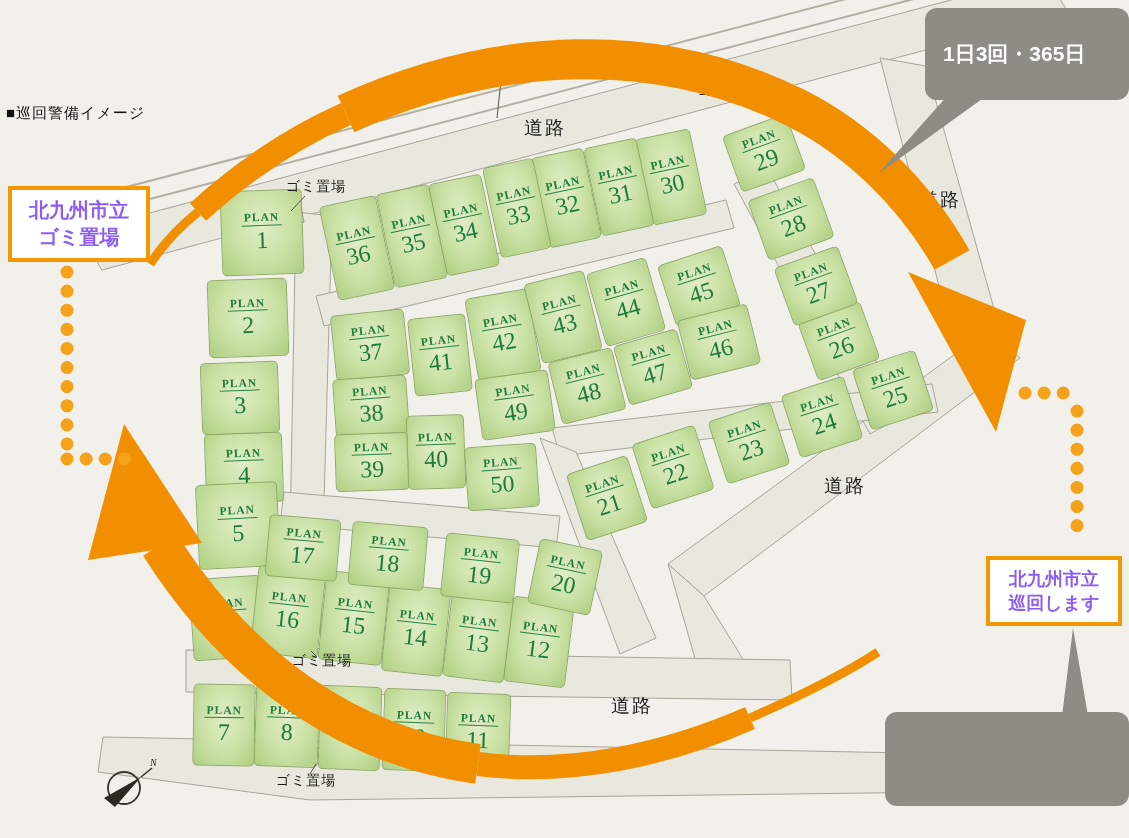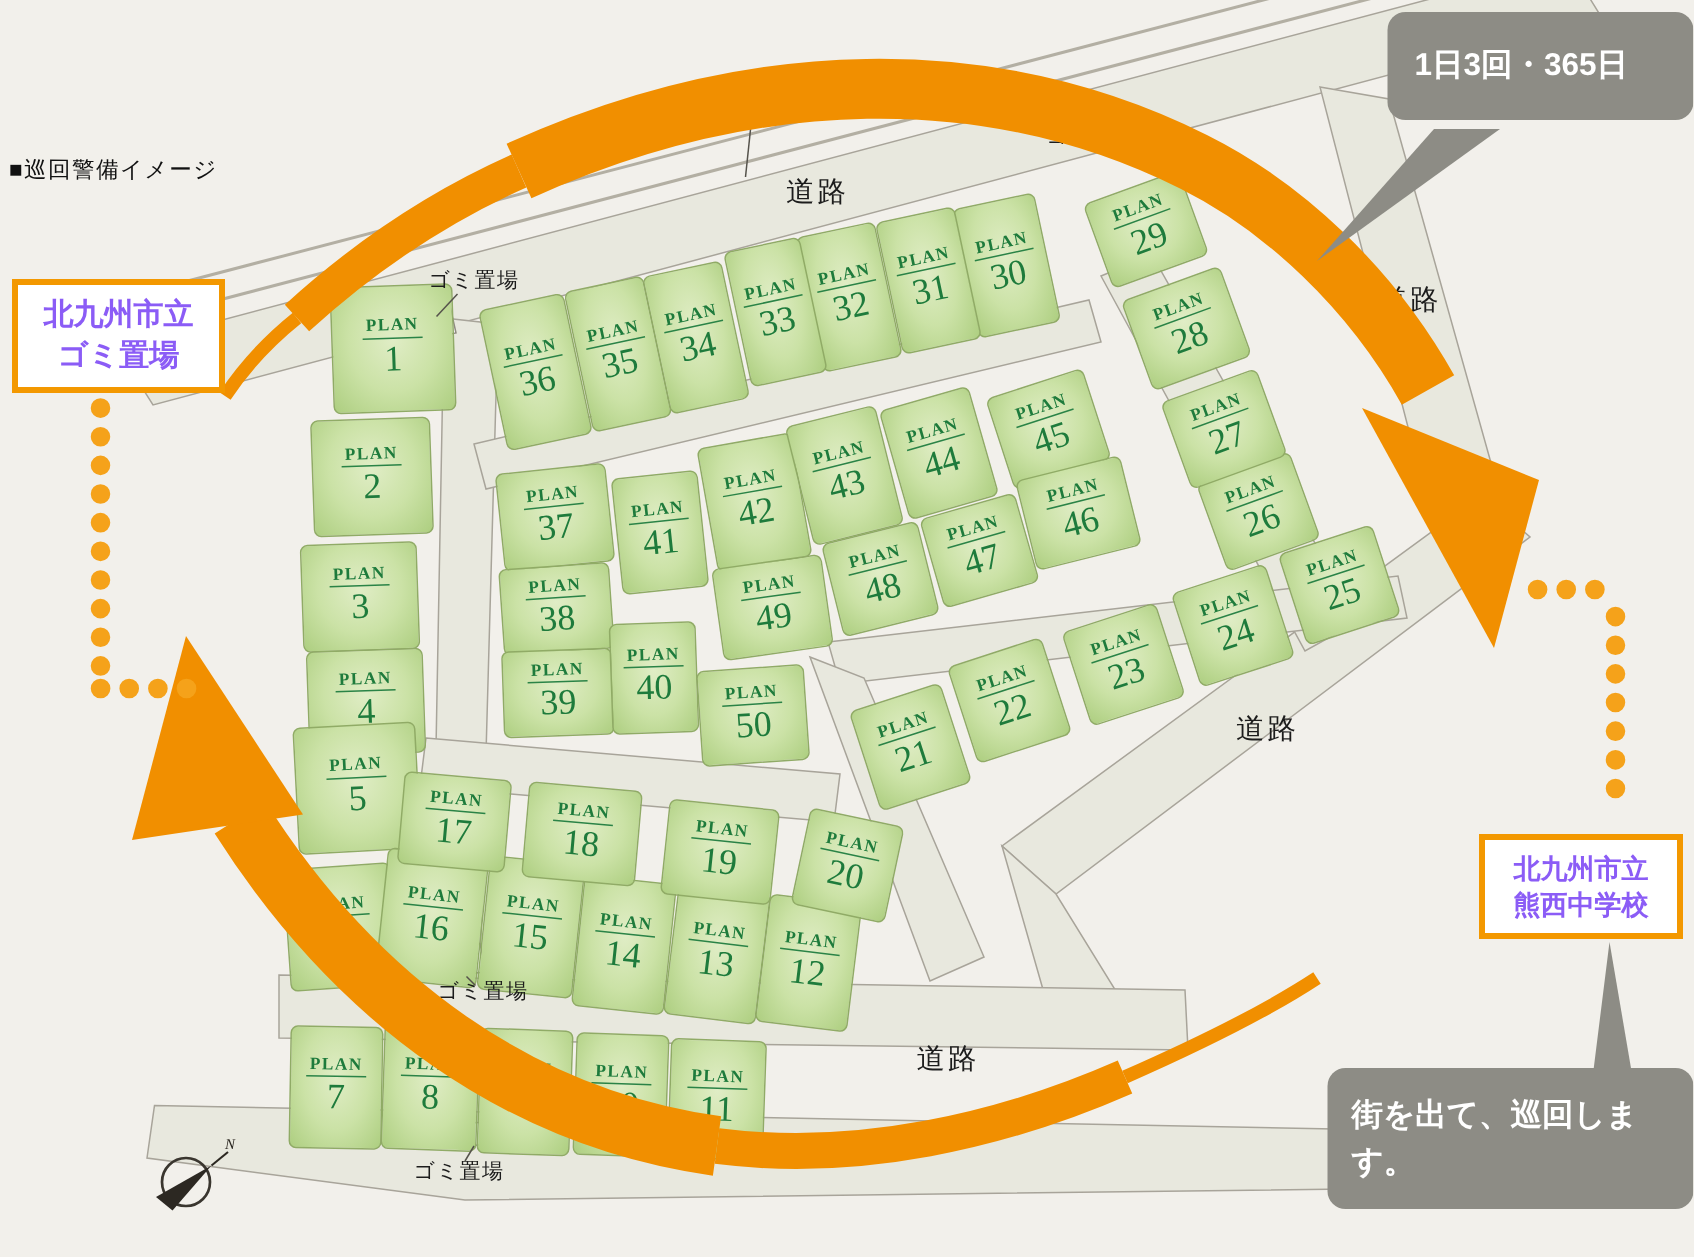--- a/index.html
+++ b/index.html
@@ -32,21 +32,21 @@
   .school-box span{color:#8b5cf6;font-weight:700;line-height:1.35;display:block;}
   .school-left{left:8px;top:186px;width:142px;height:76px;}
   .school-left span{font-size:20px;}
   .school-right{left:986px;top:556px;width:136px;height:70px;}
   .school-right span{font-size:18px;}
 
   
   .bubble{position:absolute;background:#8d8c85;border-radius:12px;color:#fff;font-weight:700;
        display:flex;flex-direction:column;justify-content:center;box-sizing:border-box;}
   .bubble span{display:block;line-height:1.5;}
-  .bubble-top{left:925px;top:8px;width:204px;height:72px;padding-left:18px;font-size:21px;}
+  .bubble-top{left:925px;top:8px;width:204px;height:92px;padding-left:18px;font-size:21px;}
   .bubble-bottom{left:885px;top:712px;width:244px;height:94px;padding-left:16px;font-size:21px;}
 </style>
 </head>
 <body>
 
 <div class="stage">
 
   <svg width="1129" height="838" viewBox="0 0 1129 838">
     <g fill="#e8e8de" stroke="#a8a49a" stroke-width="1">
 
@@ -337,23 +337,22 @@
   </svg>
 
   <div class="page-title">■巡回警備イメージ</div>
 
   <div class="school-box school-left">
     <span>北九州市立</span>
     <span>ゴミ置場</span>
   </div>
   <div class="school-box school-right">
     <span>北九州市立</span>
-    <span>熊西中学校</span>
+    <span>巡回します</span>
   </div>
 
   <div class="bubble bubble-top">
     <span>1日3回・365日</span>
   </div>
   <div class="bubble bubble-bottom">
-    <span>街を出て、巡回します。</span>
   </div>
 
 </div>
 
 </body></html>

